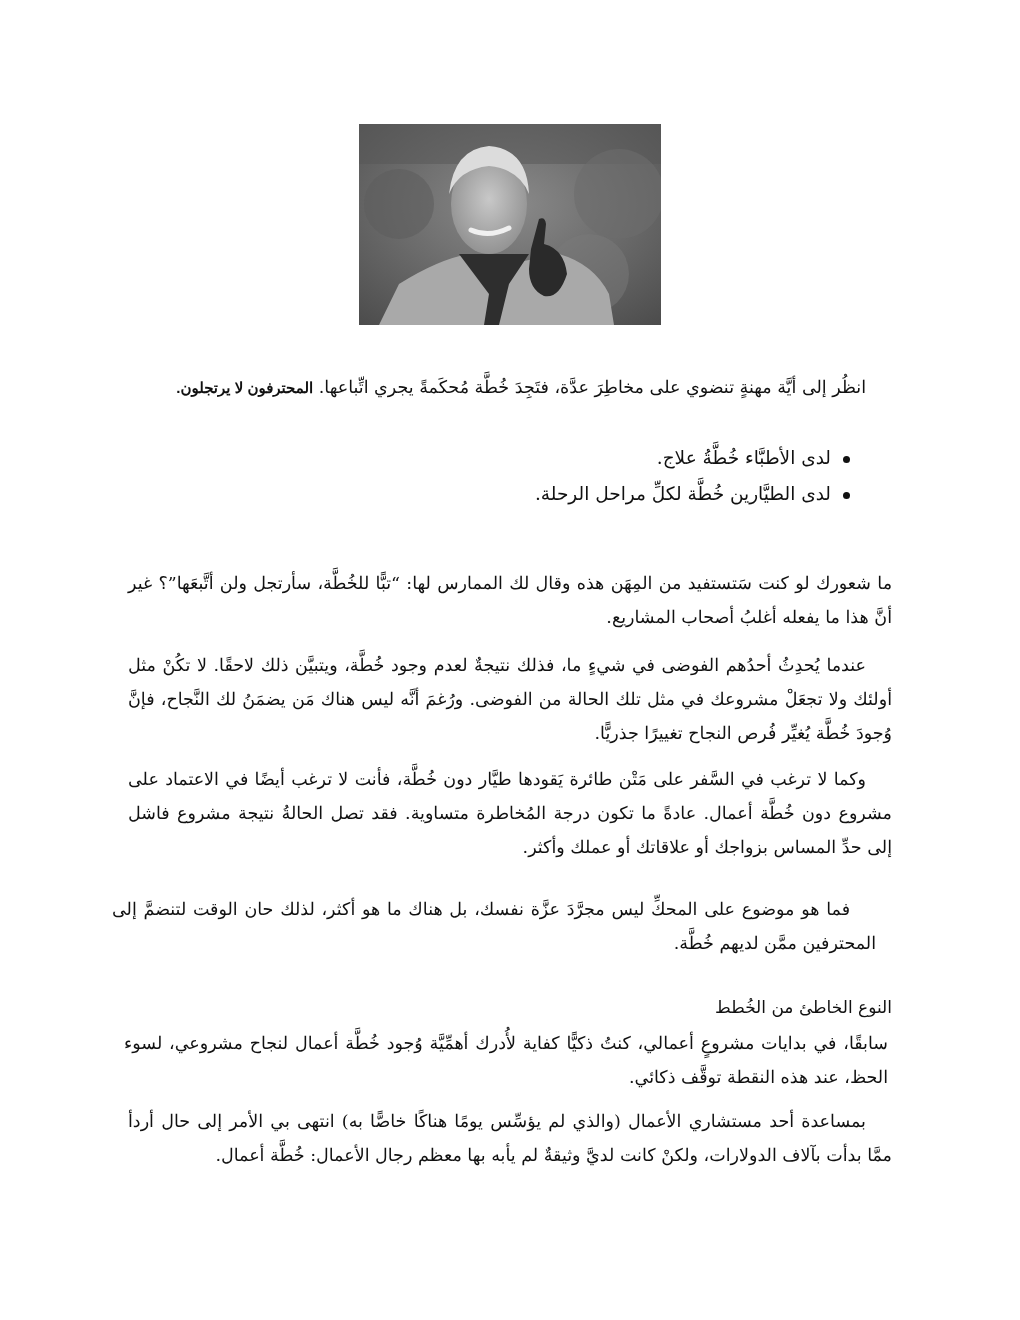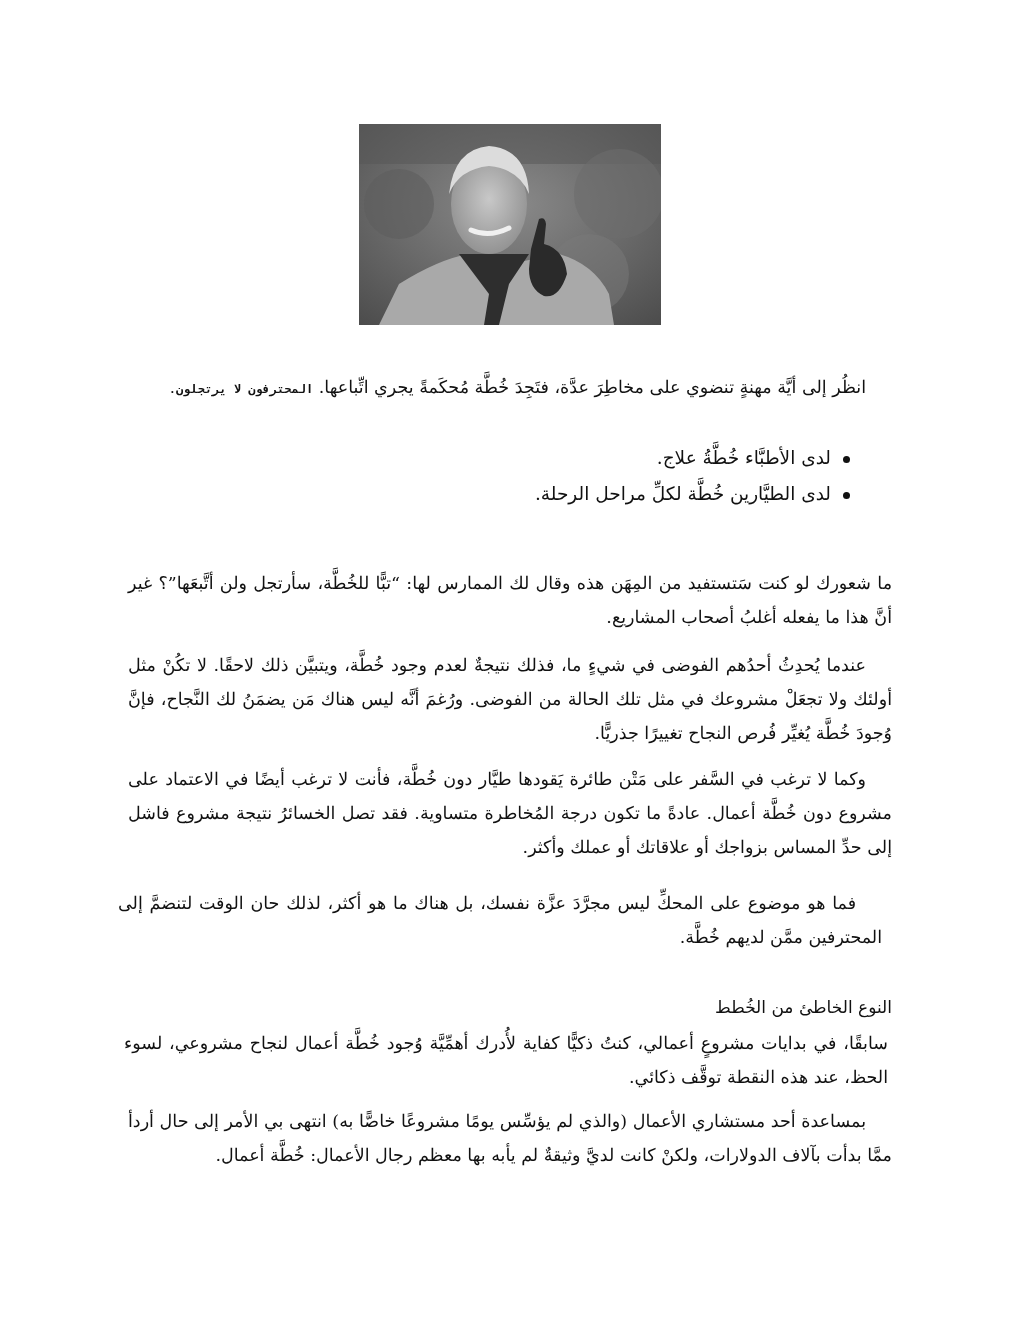--- a/index.html
+++ b/index.html
@@ -3,21 +3,21 @@
 <meta charset="utf-8">
 <style>
   html, body { margin: 0; padding: 0; background: #ffffff; }
   body { width: 1020px; height: 1320px; position: relative; overflow: hidden;
          font-family: "DejaVu Serif", "Liberation Serif", serif; color: #111; }
   .page { position: absolute; left: 0; top: 0; width: 1020px; height: 1320px; }
   .photo { position: absolute; left: 359px; top: 124px; width: 302px; height: 201px; overflow: hidden; background: #6a6a6a; }
   .photo svg { display: block; }
   .rtl { direction: rtl; text-align: right; unicode-bidi: plaintext; }
   .intro { position: absolute; right: 154px; top: 372px; width: 660px; font-size: 17.5px; line-height: 30px; white-space: nowrap; }
-  .intro b { font-family: Liberation Mono, monospace; font-size: 12px; }
+  .intro b { font-family: Liberation Sans, sans-serif; font-size: 15px; }
   .bullets { position: absolute; right: 154px; top: 424px; width: 500px; margin: 16px; padding: 0; list-style: none; }
   .bullets li { font-size: 18.5px; line-height: 36px; white-space: nowrap; }
   .bullets li .dot { display: inline-block; width: 7px; height: 7px; background: #111; border-radius: 50%; margin-left: 12px; vertical-align: middle; }
   .para { position: absolute; right: 128px; width: 764px; font-size: 17.5px; line-height: 34px; text-align: justify; text-align-last: right; }
   .para.indent { text-indent: 26px; }
   .heading { position: absolute; right: 128px; top: 995px; width: 764px; font-family: "DejaVu Sans", sans-serif; font-weight: normal; font-size: 17px; line-height: 24px; }
   .cutoff { position: absolute; left: 120px; top: 1195px; width: 780px; height: 12px; }
 </style>
 </head>
 <body>
@@ -55,22 +55,22 @@
     <b>المحترفون لا يرتجلون.</b>
   </div>
 
   <ul class="bullets rtl">
     <li><span class="dot"></span><span>لدى الأطبَّاء خُطَّةُ علاج.</span></li>
     <li><span class="dot"></span><span>لدى الطيَّارين خُطَّة لكلِّ مراحل الرحلة.</span></li>
   </ul>
 
   <p class="para rtl" style="top:566px;margin:0;">ما شعورك لو كنت سَتستفيد من المِهَن هذه وقال لك الممارس لها: “تبًّا للخُطَّة، سأرتجل ولن أتَّبعَها”؟ غير أنَّ هذا ما يفعله أغلبُ أصحاب المشاريع.</p>
   <p class="para rtl indent" style="top:648px;margin:0;">عندما يُحدِثُ أحدُهم الفوضى في شيءٍ ما، فذلك نتيجةٌ لعدم وجود خُطَّة، ويتبيَّن ذلك لاحقًا. لا تكُنْ مثل أولئك ولا تجعَلْ مشروعك في مثل تلك الحالة من الفوضى. ورُغمَ أنَّه ليس هناك مَن يضمَنُ لك النَّجاح، فإنَّ وُجودَ خُطَّة يُغيِّر فُرص النجاح تغييرًا جذريًّا.</p>
-  <p class="para rtl indent" style="top:762px;margin:0;">وكما لا ترغب في السَّفر على مَتْن طائرة يَقودها طيَّار دون خُطَّة، فأنت لا ترغب أيضًا في الاعتماد على مشروع دون خُطَّة أعمال. عادةً ما تكون درجة المُخاطرة متساوية. فقد تصل الخسائرُ نتيجة مشروع فاشل إلى حدِّ المساس بزواجك أو علاقاتك أو عملك وأكثر.</p>
-  <p class="para rtl indent" style="top:876px;margin:10px;">فما هو موضوع على المحكِّ ليس مجرَّدَ عزَّة نفسك، بل هناك ما هو أكثر، لذلك حان الوقت لتنضمَّ إلى المحترفين ممَّن لديهم خُطَّة.</p>
+  <p class="para rtl indent" style="top:762px;margin:0;">وكما لا ترغب في السَّفر على مَتْن طائرة يَقودها طيَّار دون خُطَّة، فأنت لا ترغب أيضًا في الاعتماد على مشروع دون خُطَّة أعمال. عادةً ما تكون درجة المُخاطرة متساوية. فقد تصل الحالةُ نتيجة مشروع فاشل إلى حدِّ المساس بزواجك أو علاقاتك أو عملك وأكثر.</p>
+  <p class="para rtl indent" style="top:876px;margin:16px;">فما هو موضوع على المحكِّ ليس مجرَّدَ عزَّة نفسك، بل هناك ما هو أكثر، لذلك حان الوقت لتنضمَّ إلى المحترفين ممَّن لديهم خُطَّة.</p>
 
   <h2 class="heading rtl" style="margin:0;">النوع الخاطئ من الخُطط</h2>
 
   <p class="para rtl" style="top:1022px;margin:4px;">سابقًا، في بدايات مشروعٍ أعمالي، كنتُ ذكيًّا كفاية لأُدرك أهمِّيَّة وُجود خُطَّة أعمال لنجاح مشروعي، لسوء الحظ، عند هذه النقطة توقَّف ذكائي.</p>
-  <p class="para rtl indent" style="top:1104px;margin:0;">بمساعدة أحد مستشاري الأعمال (والذي لم يؤسِّس يومًا مشروعًا خاصًّا به) انتهى بي الأمر إلى حال أردأ ممَّا بدأت بآلاف الدولارات، ولكنْ كانت لديَّ وثيقةٌ لم يأبه بها معظم رجال الأعمال: خُطَّة أعمال.</p>
+  <p class="para rtl indent" style="top:1104px;margin:0;">بمساعدة أحد مستشاري الأعمال (والذي لم يؤسِّس يومًا هناكًا خاصًّا به) انتهى بي الأمر إلى حال أردأ ممَّا بدأت بآلاف الدولارات، ولكنْ كانت لديَّ وثيقةٌ لم يأبه بها معظم رجال الأعمال: خُطَّة أعمال.</p>
 
   <div class="cutoff"></div>
 </div>
 
 </body></html>

